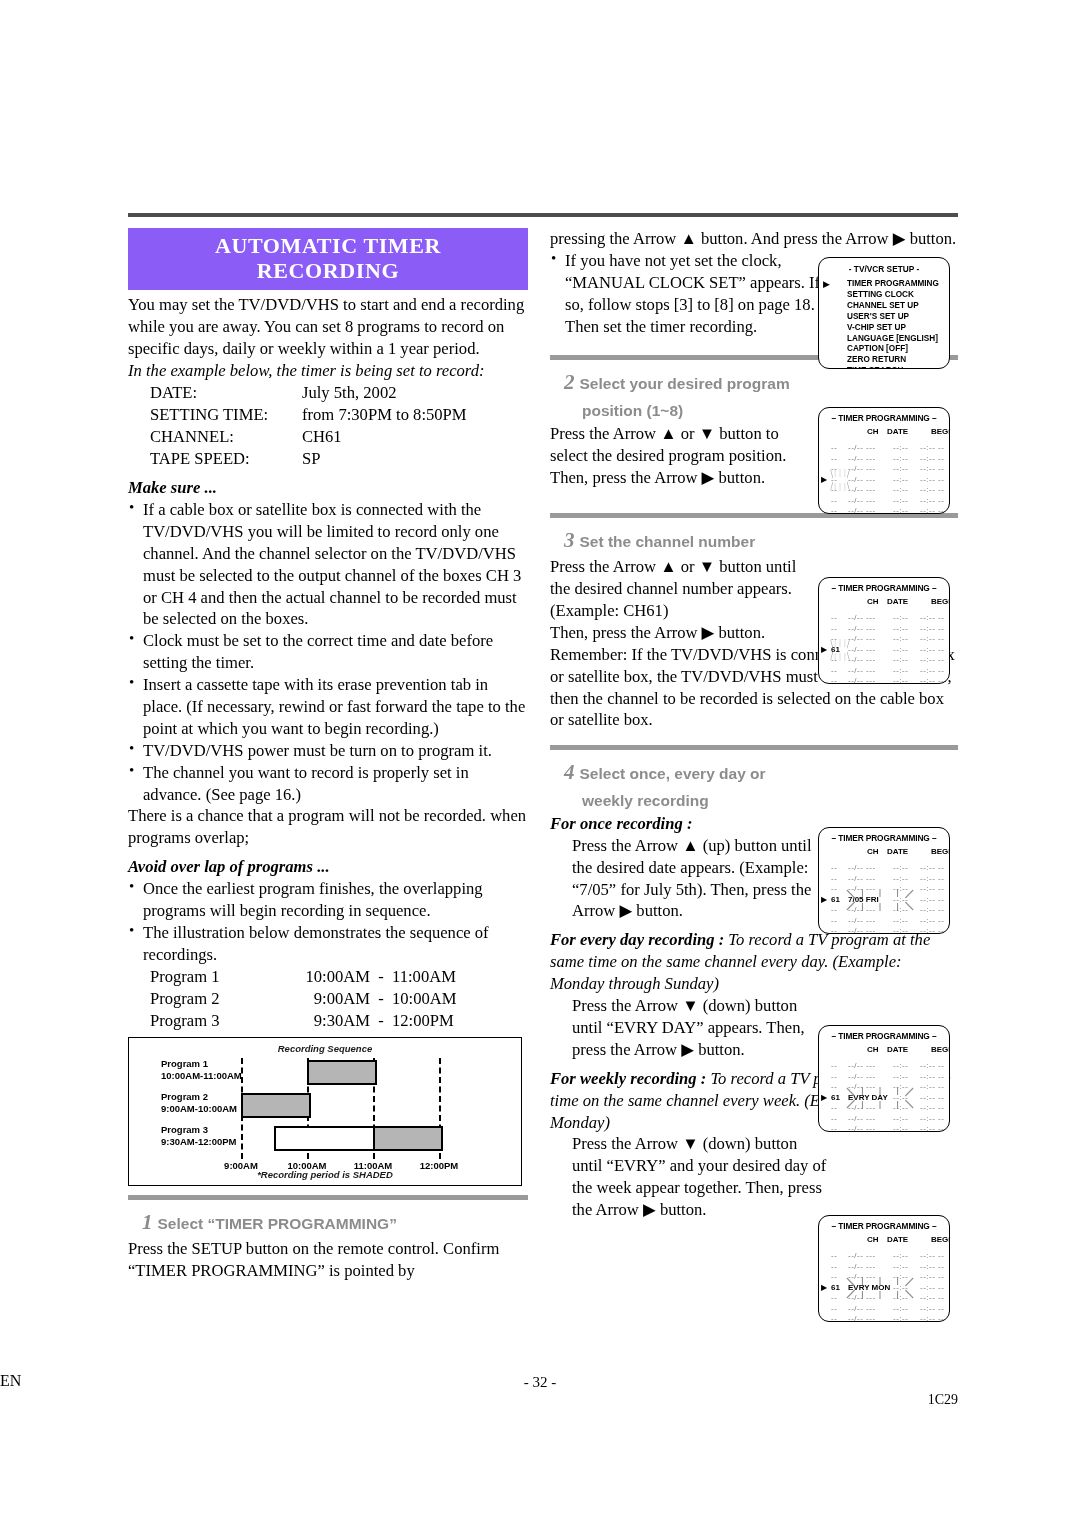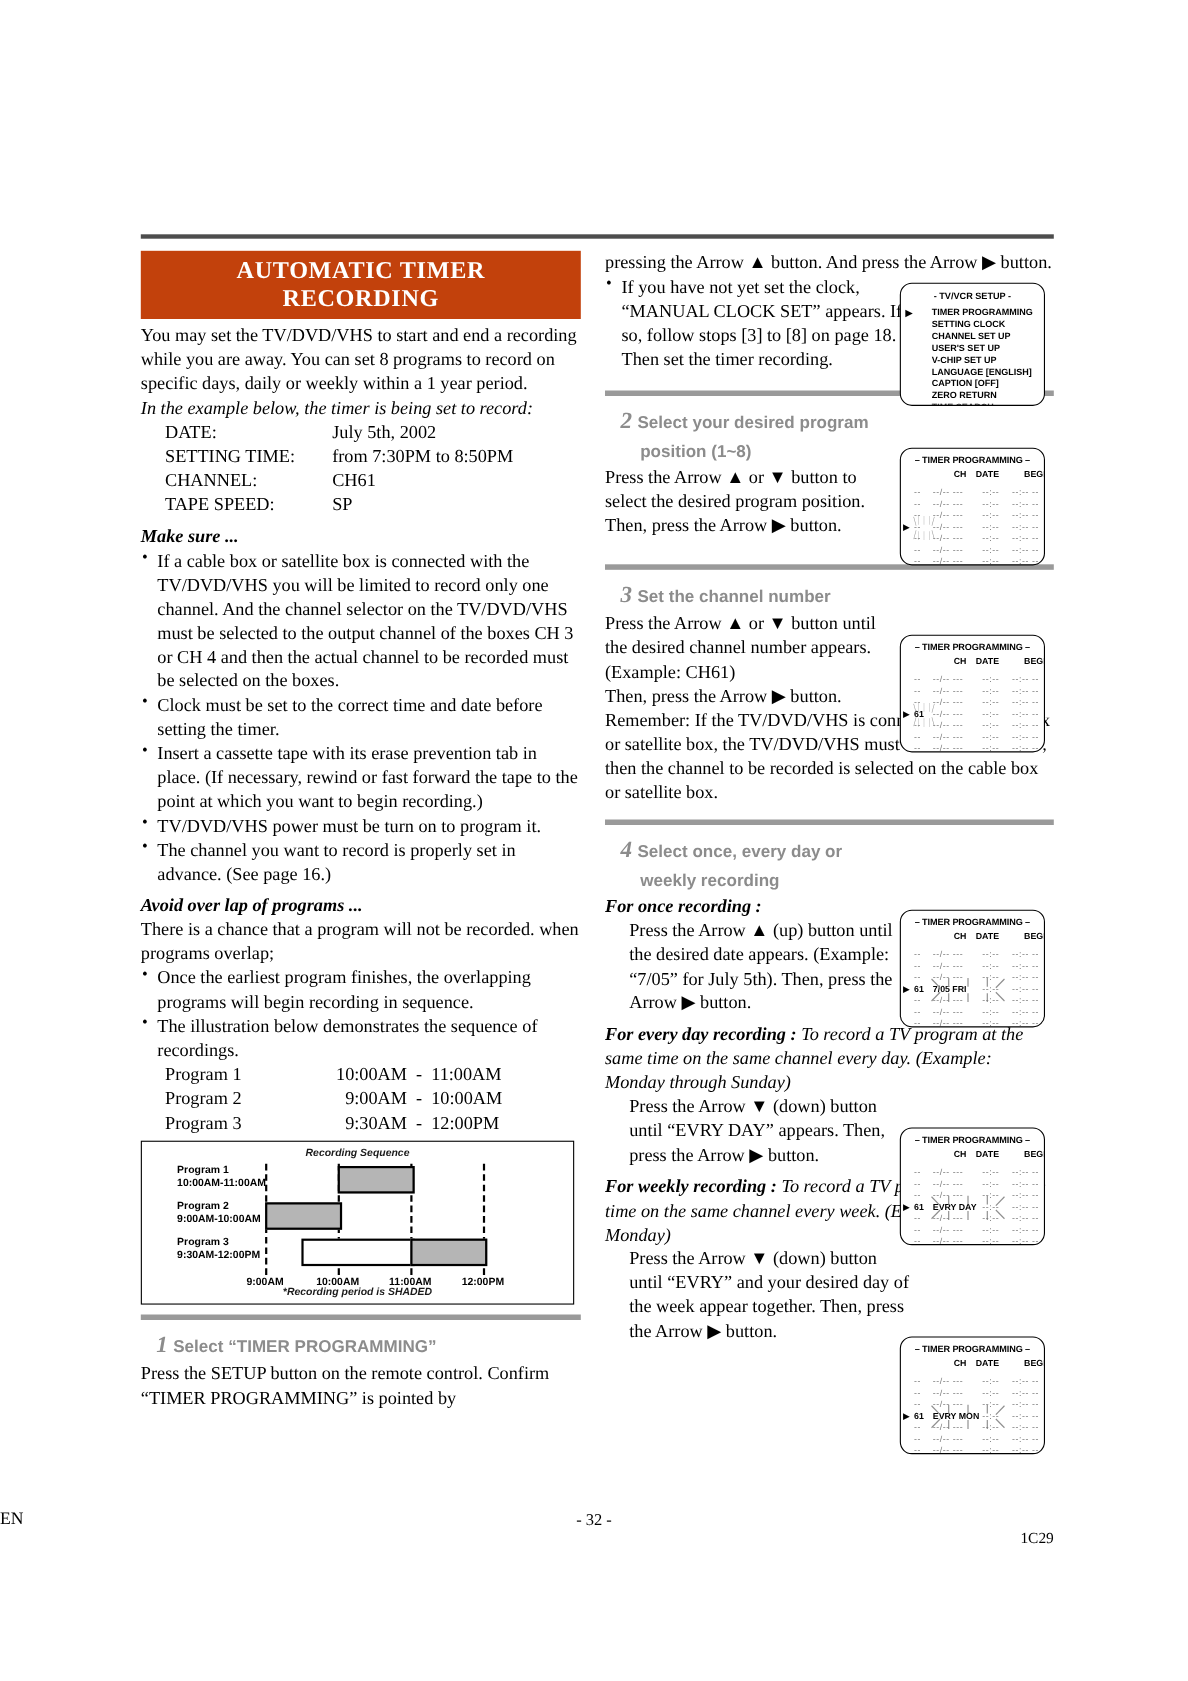--- a/index.html
+++ b/index.html
@@ -25,21 +25,21 @@
     position:absolute;left:128px;top:213px;width:830px;height:4px;
     background:#4d4d4d;
   }
 
   
   .col-left{position:absolute;left:128px;top:228px;width:400px;}
   .col-right{position:absolute;left:550px;top:228px;width:408px;}
 
   
   .banner{
-    background:#c2410c;color:#ffffff;
+    background:#8b5cf6;color:#ffffff;
     text-align:center;
     font-family:"Liberation Serif", serif;
     font-weight:bold;font-size:22px;letter-spacing:0.6px;
     padding:6px 0 7px 0;
     line-height:1.12;
   }
 
   
   .body-t{
     font-family:"Liberation Serif", serif;
@@ -241,22 +241,22 @@
 
     <div class="body-t bi mt7">Make sure ...</div>
     <ul class="bul">
       <li>If a cable box or satellite box is connected with the TV/DVD/VHS you will be limited to record only one channel.  And the channel selector on the TV/DVD/VHS must be selected to the output channel of the boxes CH 3 or CH 4 and then the actual channel to be recorded must be selected on the boxes.</li>
       <li>Clock must be set to the correct time and date before setting the timer.</li>
       <li>Insert a cassette tape with its erase prevention tab in place. (If necessary, rewind or fast forward the tape to the point at which you want to begin recording.)</li>
       <li>TV/DVD/VHS power must be turn on to program it.</li>
       <li>The channel you want to record is properly set in advance. (See page 16.)</li>
     </ul>
 
+    <div class="body-t">There is a chance that a program will not be recorded. when programs overlap;</div>
     <div class="body-t bi mt7">Avoid over lap of programs ...</div>
-    <div class="body-t">There is a chance that a program will not be recorded. when programs overlap;</div>
     <ul class="bul">
       <li>Once the earliest program finishes, the overlapping programs will begin recording in sequence.</li>
       <li>The illustration below demonstrates the sequence of recordings.</li>
     </ul>
 
     <div class="proglist">
       <div class="progrow">
         <span class="p">Program 1</span>
         <span class="t1">10:00AM</span>
         <span class="dash">-</span>

